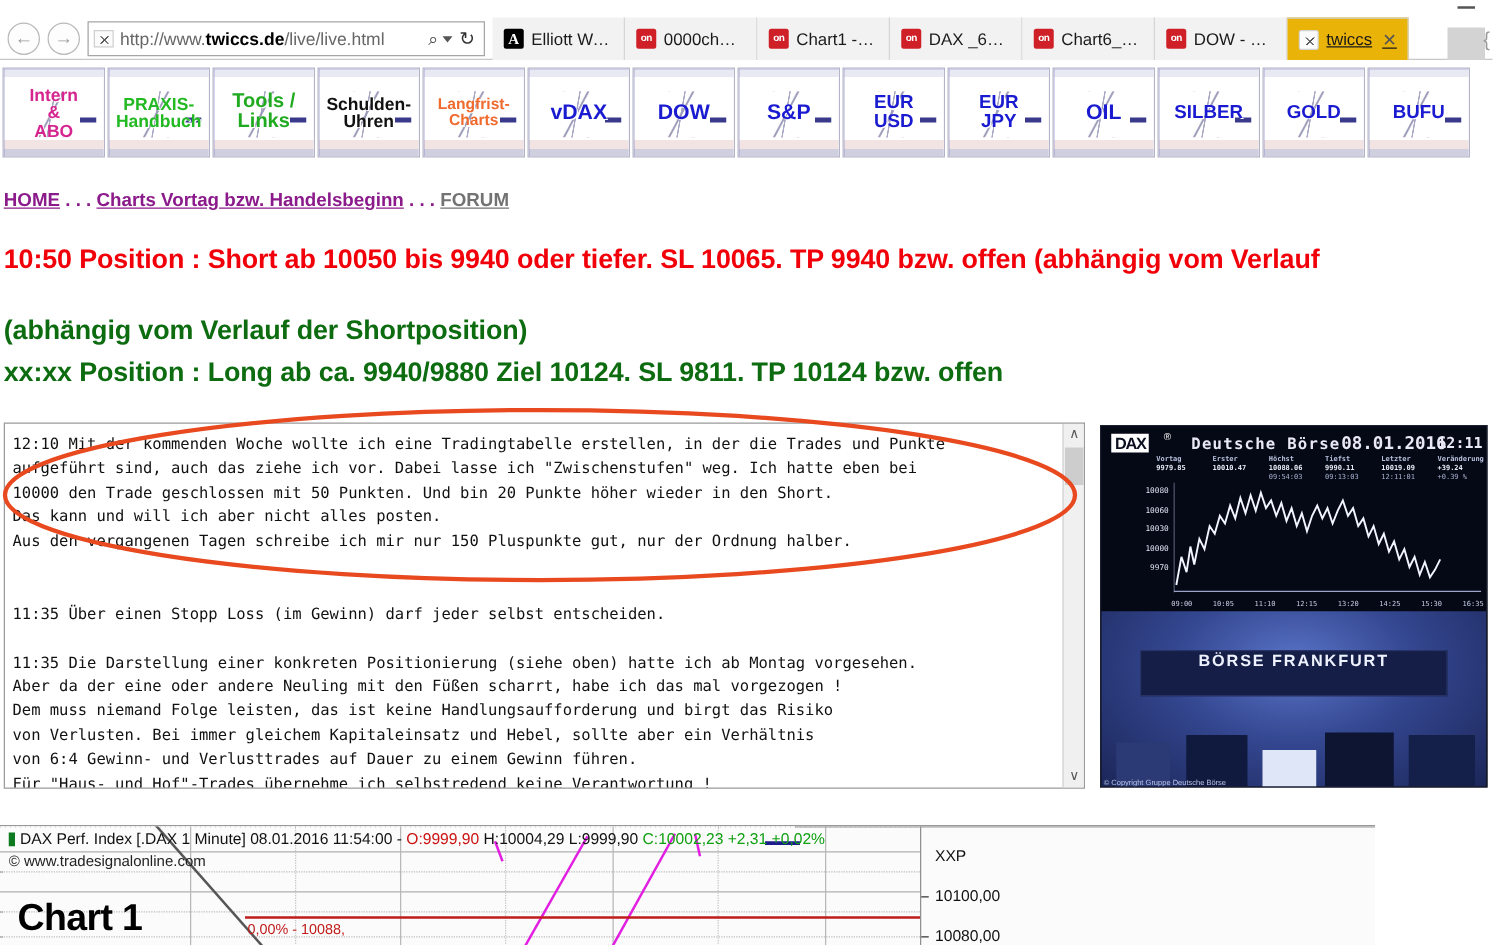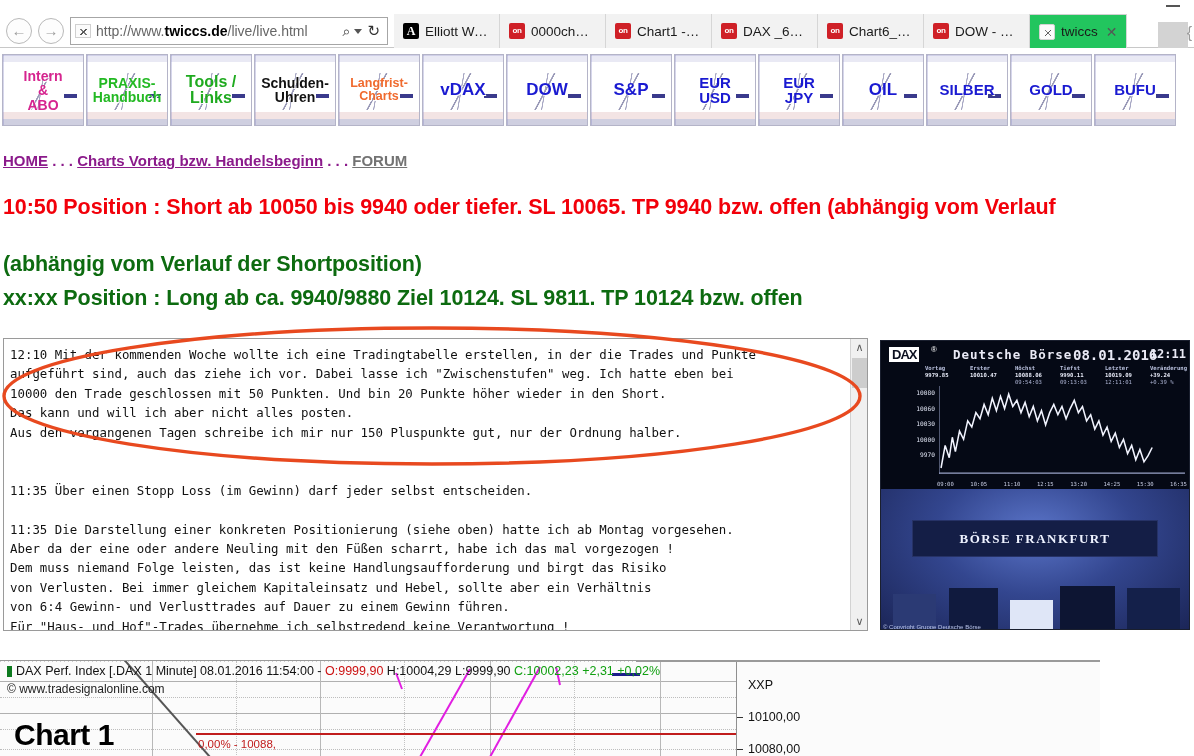--- a/index.html
+++ b/index.html
@@ -65,21 +65,21 @@
     position: absolute; left: 394px; top: 14px;
     height: 34px; display: flex; align-items: stretch;
   }
   .tab {
     display: flex; align-items: center;
     padding: 0 9px; max-width: 106px;
     border-right: 1px solid #d6d6d6;
     background: #f2f2f2; color: #1a1a1a;
     font-size: 13.5px; white-space: nowrap; overflow: hidden;
   }
-  .tab.active { background: #22c55e; border-top: 1px solid #d0d0d0; }
+  .tab.active { background: #eab308; border-top: 1px solid #d0d0d0; text-decoration: underline; }
   .tab-label { overflow: hidden; text-overflow: ellipsis; }
   .tab-ico {
     width: 16px; height: 16px; margin-right: 6px; flex: 0 0 auto;
     border-radius: 2px; font-size: 9px; font-weight: bold;
     color: #fff; text-align: center; line-height: 16px;
   }
   .ico-a { background: #000; color: #fff; font-size: 12px;
            font-family: "Liberation Serif", serif; }
   .ico-on { background: #cf2027; font-size: 8px; letter-spacing: -0.5px; }
   .ico-chart { background: #fbfbfb; border: 1px solid #d3d3d3; position: relative; }
@@ -260,21 +260,21 @@
   }
   #dax-photo {
     position: absolute; left: 0; top: 148px; width: 100%; height: 142px;
     background:
       radial-gradient(ellipse at 50% 30%, #5a74c8 0%, #33468f 45%, #1b2557 100%);
     overflow: hidden;
   }
   #dax-banner {
     position: absolute; left: 10%; top: 22%; width: 80%; height: 26%;
     background: #141e46; border: 1px solid #263266;
-    display: flex; align-items: center; justify-content: center; font-family: Liberation Serif, serif;
+    display: flex; align-items: flex-start; justify-content: center;
   }
   #dax-banner-text {
     color: #eef2ff; font-weight: bold; font-size: 13px;
     letter-spacing: 1.5px;
   }
   .desk { position: absolute; bottom: 0; background: #1d2a5c; }
   #dax-copyright {
     position: absolute; left: 2px; bottom: 1px;
     color: #b9c4e8; font-size: 6px;
   }

